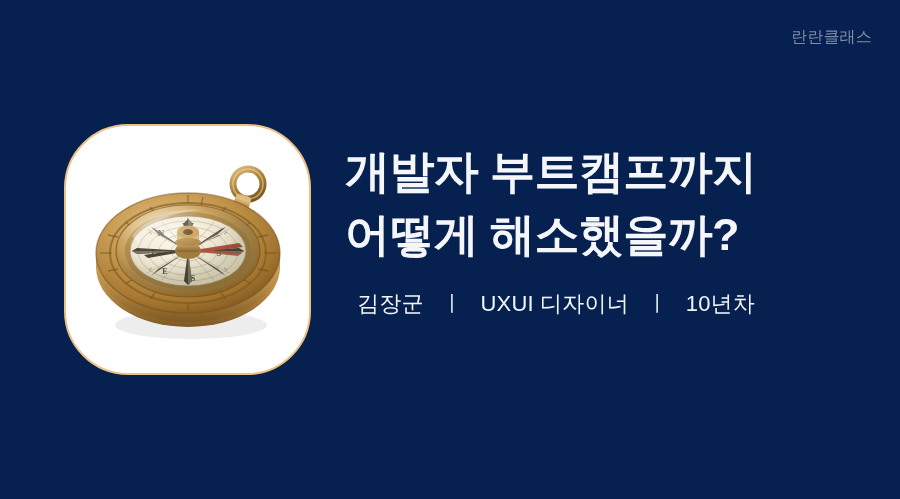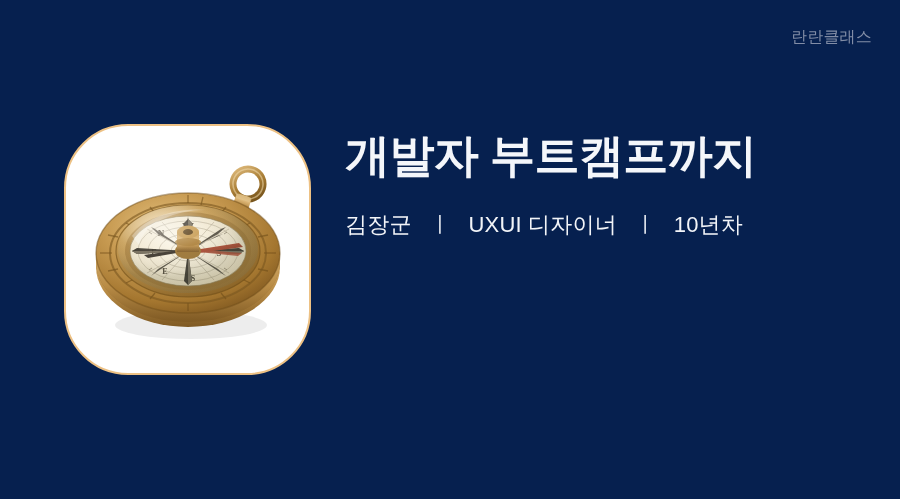--- a/index.html
+++ b/index.html
@@ -56,21 +56,21 @@
     height:205px;
     margin-top:6px;
     margin-left:4px;
   }
   .compass-svg { display:block; width:100%; height:100%; }
 
   
   .text-col {
     position:absolute;
     left:345px;
-    top:124px;
+    top:140px;
     width:520px;
   }
 
   .headline {
     font-size:45px;
     line-height:63px;
     font-weight:700;
     color:#f4f6fa;
     letter-spacing:-0.6px;
     white-space:nowrap;
@@ -78,20 +78,21 @@
   .headline .hl-line { display:block; }
 
   .byline {
     margin-top:23px;
     font-size:22px;
     line-height:30px;
     font-weight:400;
     color:#f2f4f8;
     letter-spacing:.2px;
     white-space:nowrap;
+    margin-left:12px;
   }
   .byline .sep {
     display:inline-block;
     padding:0 11px;
     color:#e9ecf3;
   }
 </style>
 </head>
 <body>
 
@@ -258,20 +259,21 @@
         <ellipse cx="101" cy="99" rx="70" ry="44" fill="url(#glassG)"></ellipse>
         <path d="M45 86 A70 44 0 0 1 120 60 A66 40 0 0 0 52 95 Z" fill="#ffffff" opacity="0.3"></path>
       </svg>
     </div>
   </div>
 
   <div class="text-col">
 
     <h1 class="headline">
       <span class="hl-line">개발자 부트캠프까지</span>
+      <span class="hl-line">어떻게 해소했을까?</span>
     </h1>
 
     <div class="byline">
       <span>김장군</span>
       <span class="sep">ㅣ</span>
       <span>UXUI 디자이너</span>
       <span class="sep">ㅣ</span>
       <span>10년차</span>
     </div>
 

